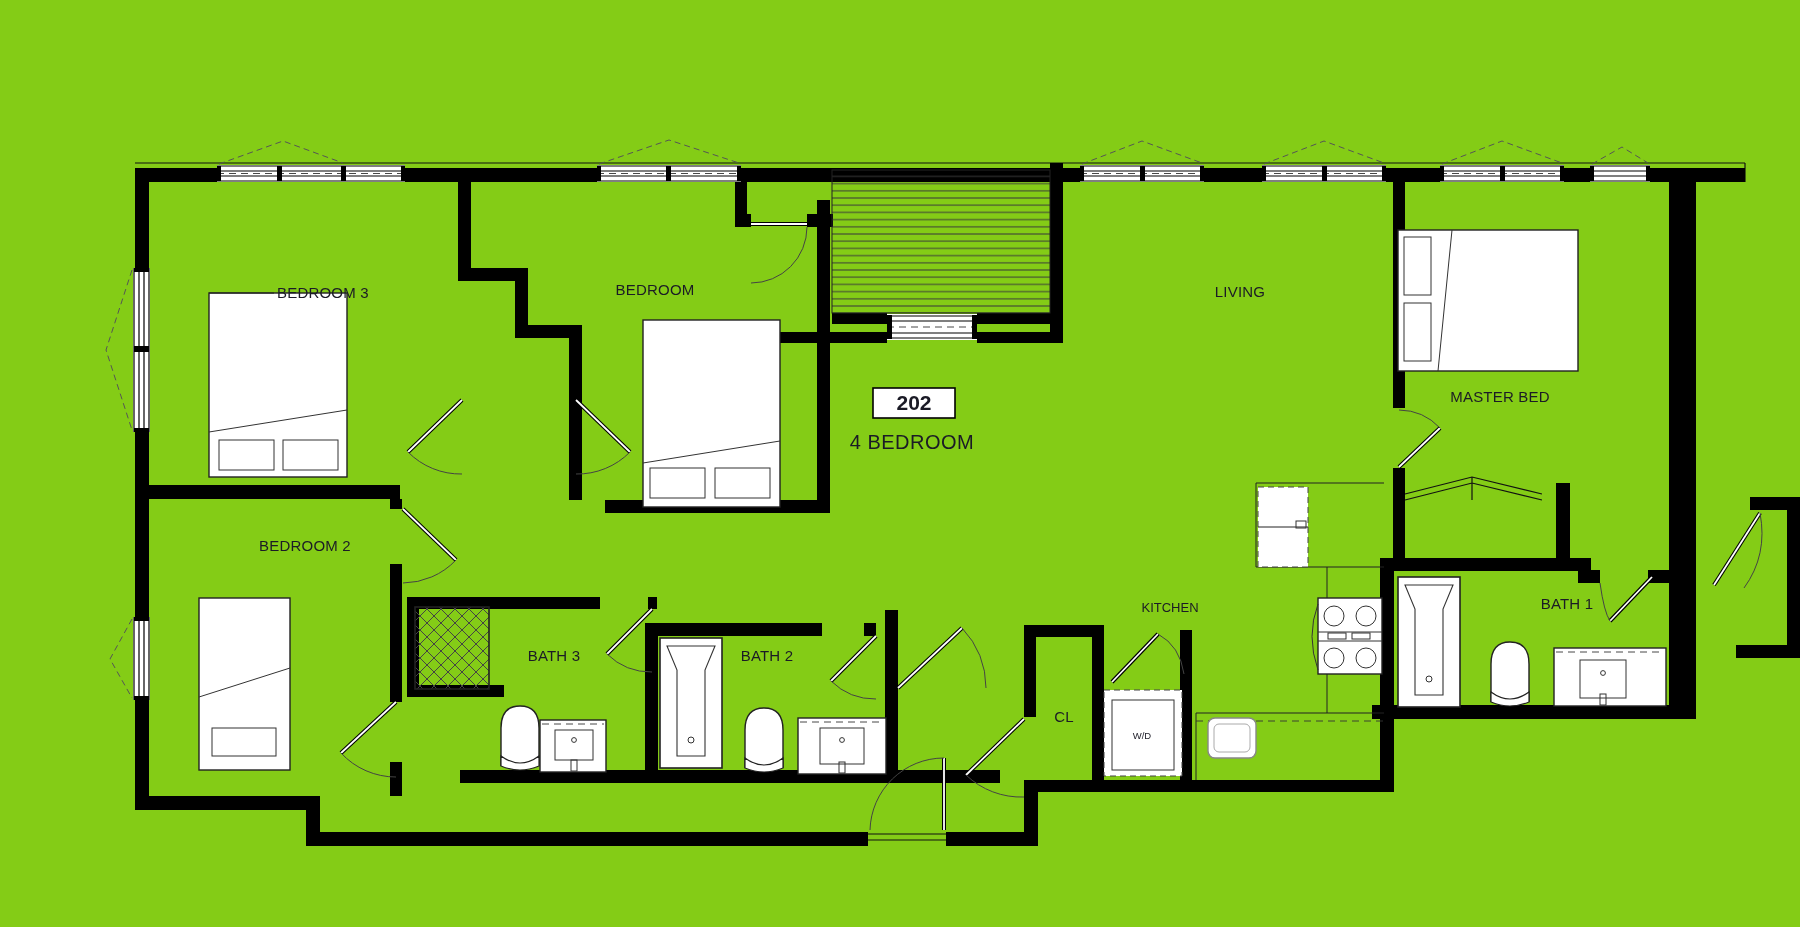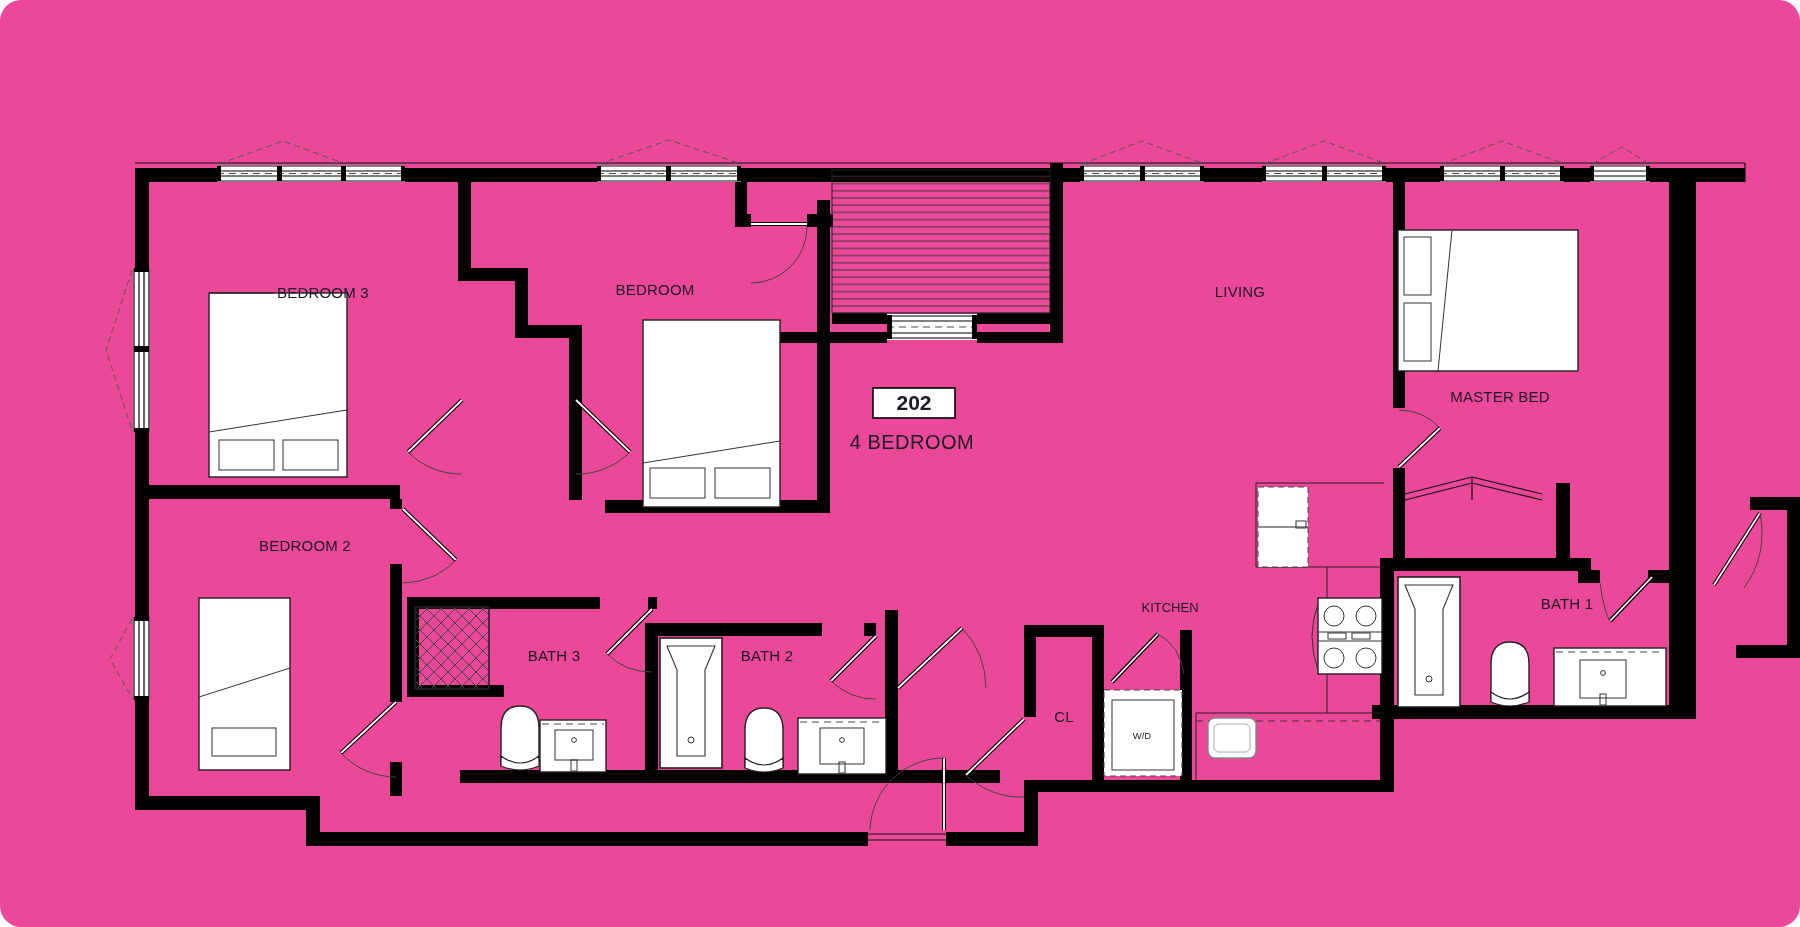--- a/index.html
+++ b/index.html
@@ -1,16 +1,16 @@
 <!DOCTYPE html>
 <html><head>
 <meta charset="utf-8">
 <style>
   html,body{margin:0;padding:0;width:1800px;height:927px;background:#ffffff;overflow:hidden;}
-  .plan-wrap{position:absolute;inset:0;background:#ec4899;border-radius:21px;}
+  .plan-wrap{position:absolute;inset:0;background:#84cc16;}
   svg{display:block;}
   text{font-family:"Liberation Sans","DejaVu Sans",sans-serif;fill:#1b1b26;}
   .room-label{font-size:15px;letter-spacing:.2px;}
   .small-label{font-size:13px;}
   .tiny-label{font-size:9.5px;}
   .unit-number{font-size:21px;font-weight:bold;}
   .unit-type{font-size:20px;letter-spacing:.5px;}
   .wall{fill:#000;}
   .thin{stroke:#111;stroke-width:1.2;fill:none;}
   .thin2{stroke:#222;stroke-width:1;fill:none;}

